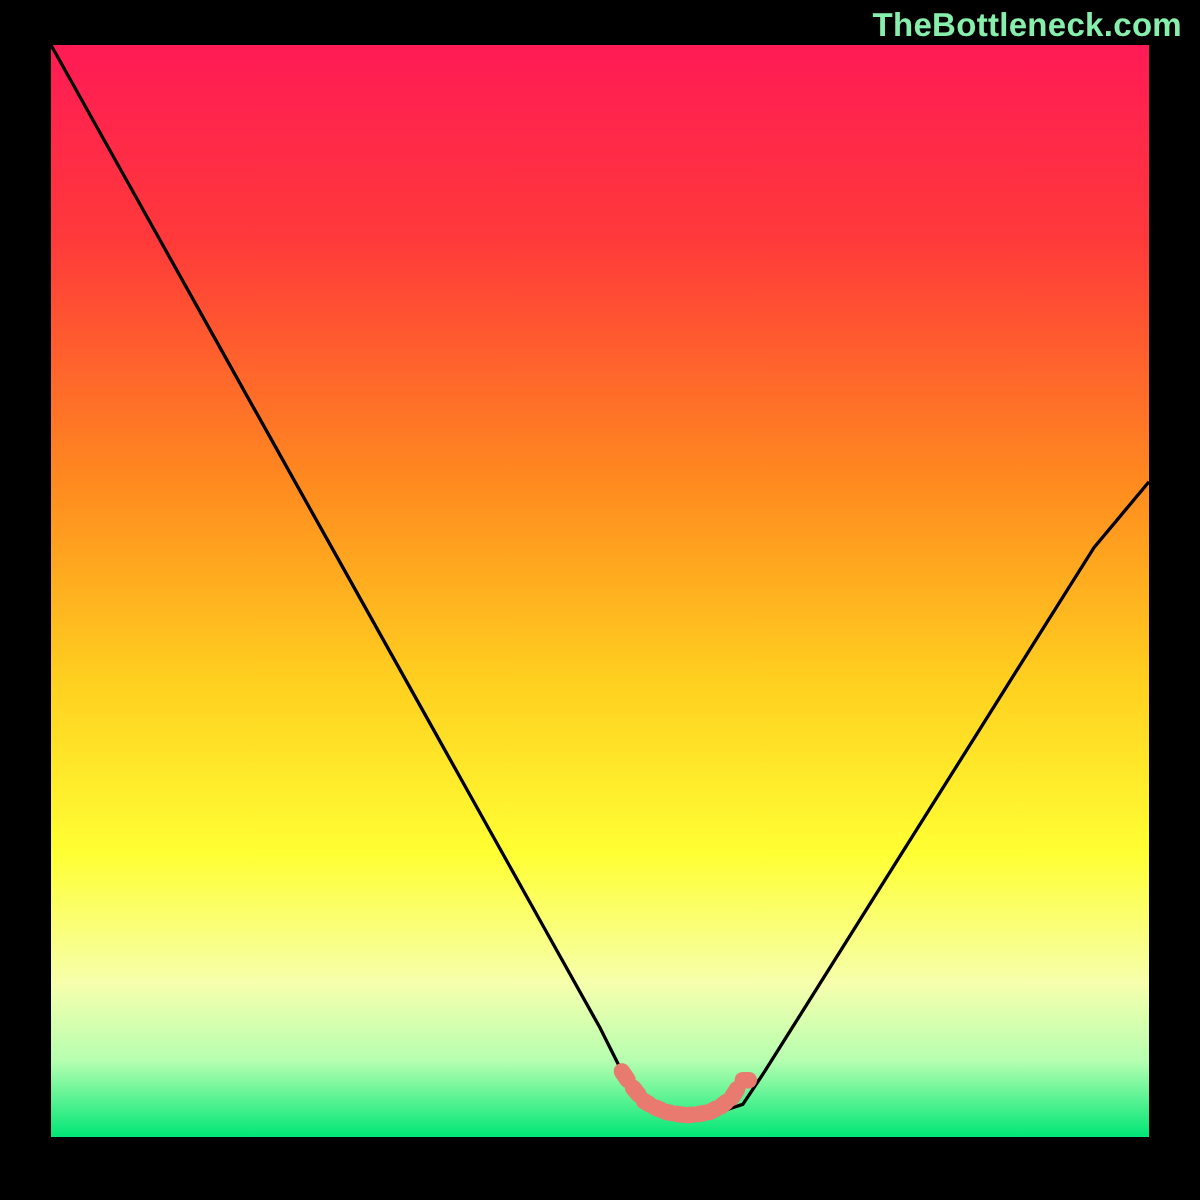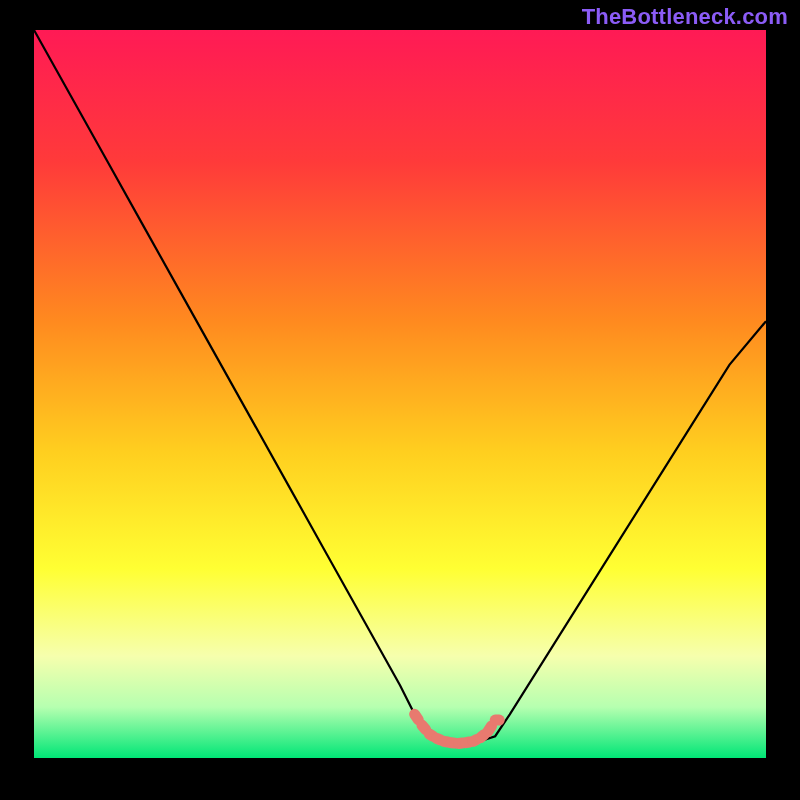--- a/index.html
+++ b/index.html
@@ -16,21 +16,21 @@
     left: 0;
     top: 0;
     width: 800px;
     height: 800px;
     background: #000;
   }
   .watermark {
     position: absolute;
     top: 4px;
     right: 12px;
-    color: #8b5cf6;
+    color: #86efac;
     font-size: 22px;
     font-weight: 600;
     letter-spacing: 0.2px;
     font-family: Arial, Helvetica, sans-serif;
   }
   svg { display: block; }
 </style>
 </head>
 <body>
 

